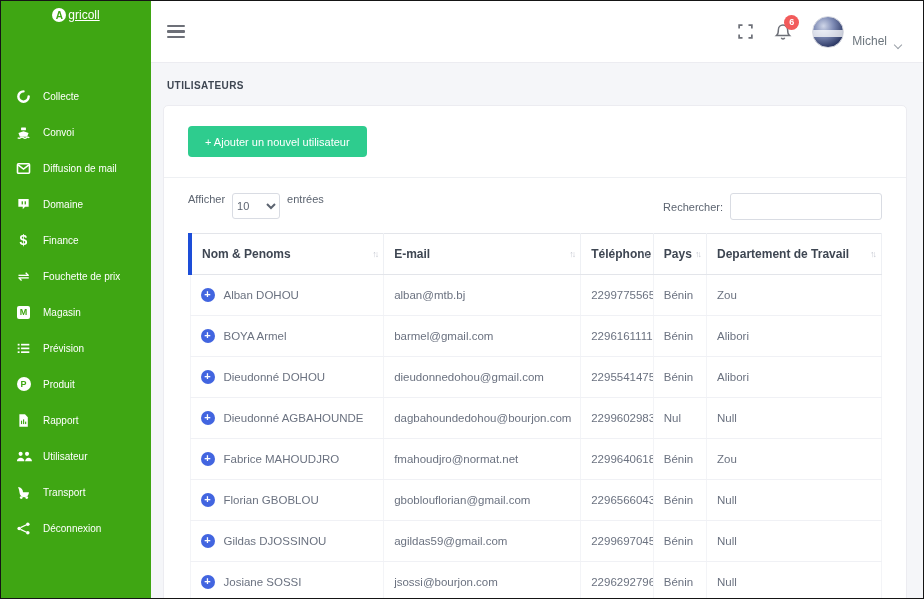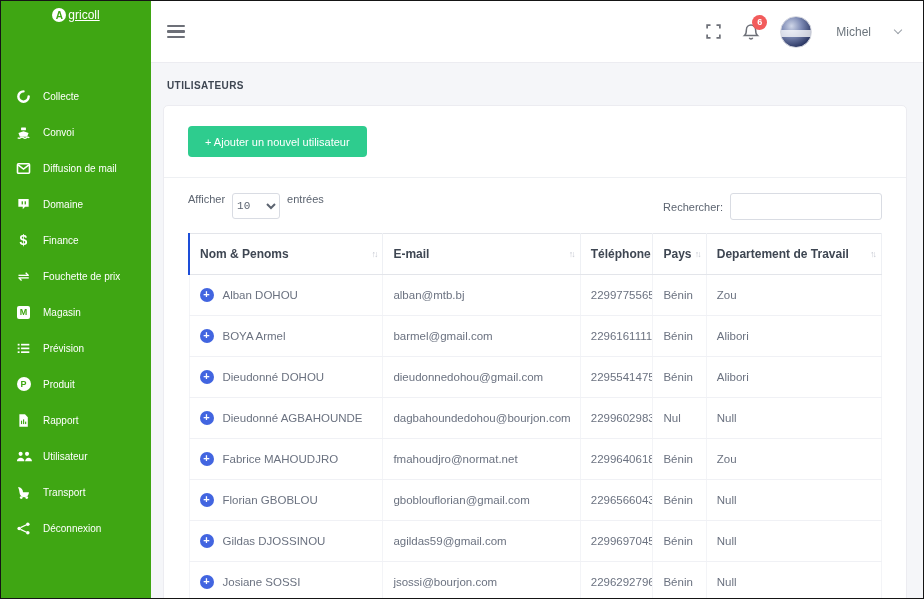--- a/index.html
+++ b/index.html
@@ -36,21 +36,21 @@
   .topbar { height:62px; background:#fff; border-bottom:1px solid #ececf1;
             display:flex; align-items:center; padding:0 22px 0 16px; }
   .hamburger { width:18px; cursor:pointer; }
   .hamburger span { display:block; width:18px; height:2.4px; background:#6d7078;
                     margin:3px 0; border-radius:1px; }
   .top-right { margin-left:auto; display:flex; align-items:center; gap:20px; }
   .icon-btn { position:relative; cursor:pointer; display:flex; align-items:center; }
   .badge { position:absolute; top:-8px; right:-7px; min-width:15px; height:15px;
            background:#f25b5b; color:#fff; border-radius:50%; font-size:9px;
            display:flex; align-items:center; justify-content:center; font-weight:bold; }
-  .user-chip { display:flex; align-items:center; gap:24px; cursor:pointer; }
+  .user-chip { display:flex; align-items:flex-end; gap:8px; cursor:pointer; }
   .avatar { width:32px; height:32px; border-radius:50%;
             background:radial-gradient(circle at 35% 30%, #cfd6e8 0%, #7e8bb5 35%, #2e3a66 75%, #1d2747 100%);
             border:1px solid #d8dae2; position:relative; overflow:hidden; }
   .avatar::after { content:""; position:absolute; left:0; right:0; top:13px; height:7px;
                    background:rgba(255,255,255,.75); }
   .user-name { font-size:12px; color:#6c757d; }
   .chev { width:6px; height:6px; border-right:1.6px solid #9aa0a8;
           border-bottom:1.6px solid #9aa0a8; transform:rotate(45deg); margin-top:-3px; }
 
   .content { flex:1; background:#f5f6f9; overflow:hidden; }
@@ -60,32 +60,32 @@
   .card { background:#fff; border:1px solid #ececf1; border-radius:5px;
           margin:0 16px 0 12px; padding:20px 24px 0 24px; min-height:520px; }
   .btn-add { background:#2ecc8e; color:#fff; border:none; border-radius:4px;
              height:31px; padding:0 17px; font-size:11px; font-family:inherit;
              cursor:pointer; }
   .card-divider { height:1px; background:#eef0f3; margin:20px -24px 0 -24px; }
 
   .controls { display:flex; align-items:flex-start; margin:15px 0 13px 0; font-size:11px;
               color:#5c6470; }
   .length-select { margin:0 7px; height:26px; width:48px; border:1px solid #d9dce3;
-                   border-radius:3px; color:#5c6470; font-size:11px; font-family:Liberation Mono, monospace;
+                   border-radius:3px; color:#5c6470; font-size:11px; font-family:Liberation Sans, sans-serif;
                    background:#fff; }
   .search-wrap { margin-left:auto; display:flex; align-items:center; gap:7px; }
   .search-input { width:152px; height:27px; border:1px solid #d9dce3; border-radius:3px;
                   padding:0 8px; font-size:11px; font-family:inherit; color:#444; }
 
   table.dt { width:100%; border-collapse:collapse; table-layout:fixed; }
   .dt th { border-top:1px solid #e3e5ea; border-bottom:1px solid #e3e5ea;
            border-right:1px solid #eef0f4; text-align:left; padding:13px 10px;
            font-size:12px; color:#3e4652; font-weight:bold; cursor:pointer;
            position:relative; white-space:nowrap; overflow:hidden; }
-  .dt th:first-child { border-left:2px solid #1d4ed8; }
+  .dt th:first-child { border-left:4px solid #1d4ed8; }
   .dt td { border-bottom:1px solid #f0f1f5; border-right:1px solid #f3f4f7;
            padding:13px 10px; font-size:11.5px; color:#6b7280; white-space:nowrap;
            overflow:hidden; }
   .dt td:first-child { border-left:1px solid #f3f4f7; }
   .sort { position:absolute; right:6px; top:50%; transform:translateY(-50%);
           font-size:9px; color:#c6c9d2; letter-spacing:-2px; }
   .col-name { width:28%; } .col-mail { width:28.5%; } .col-tel { width:10.5%; }
   .col-pays { width:7.7%; } .col-dept { width:25.3%; }
   .name-cell { display:flex; align-items:center; gap:9px; }
   .plus { width:14px; min-width:14px; height:14px; border-radius:50%; background:#4265e0;

